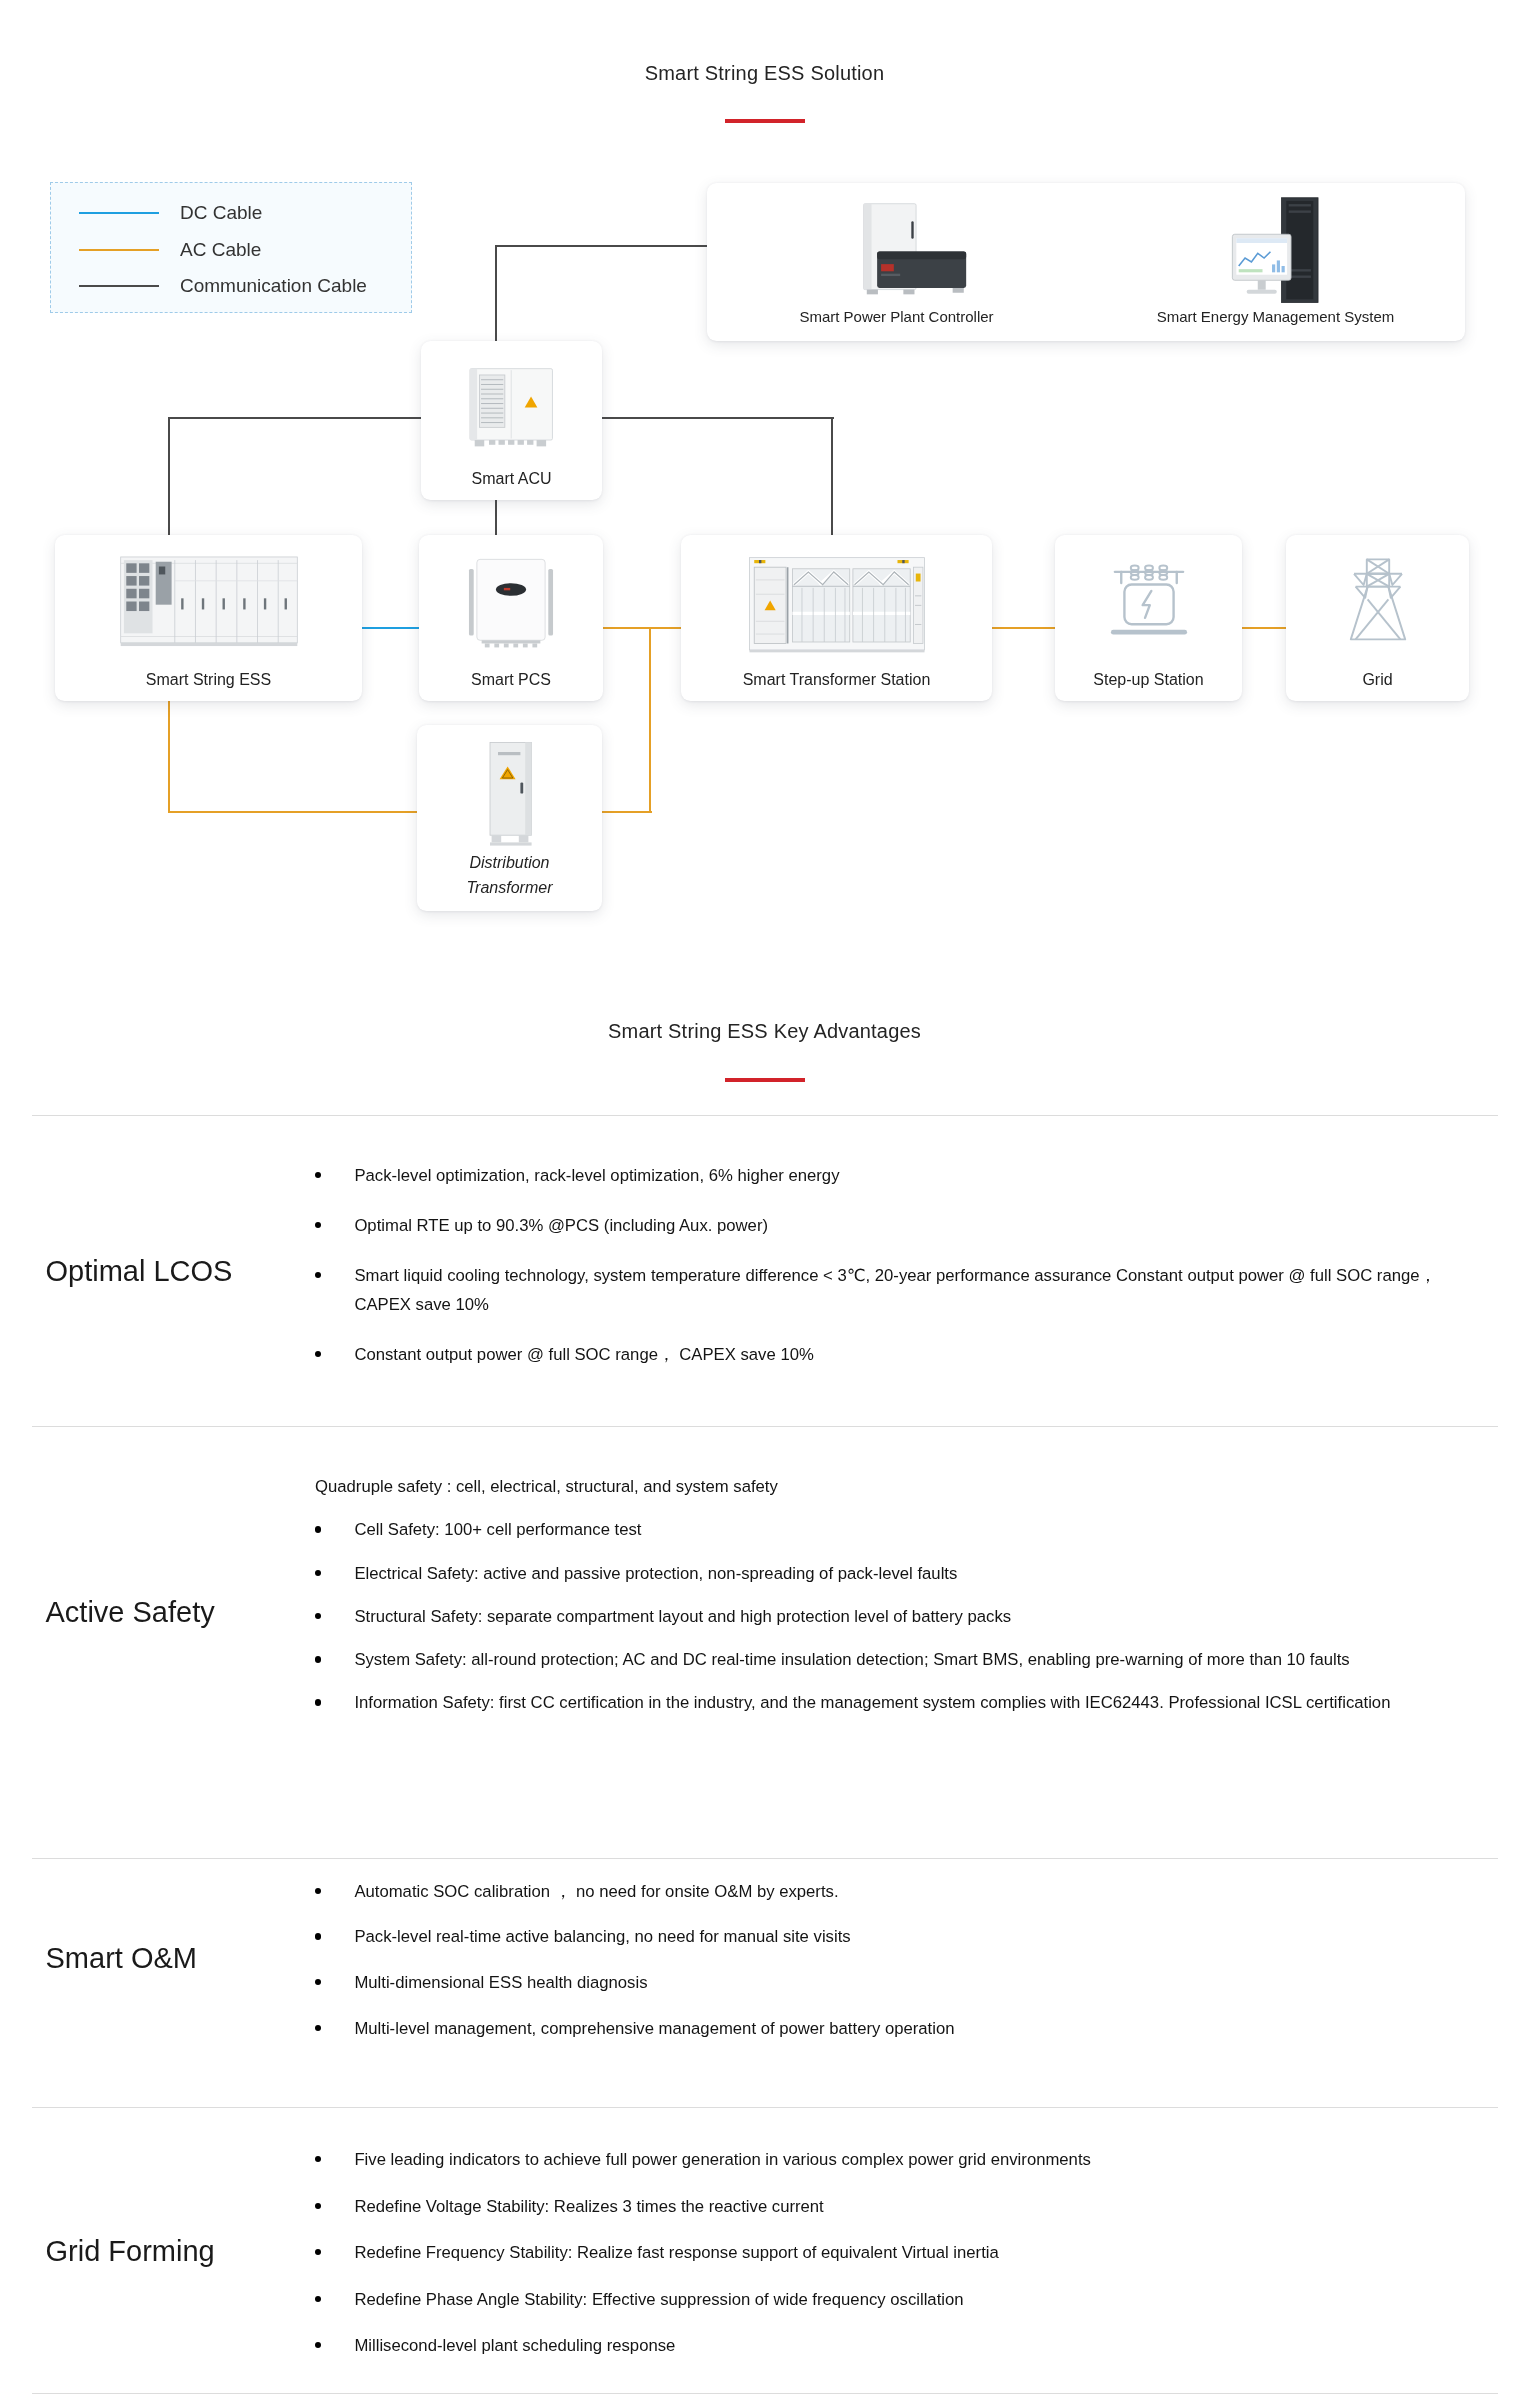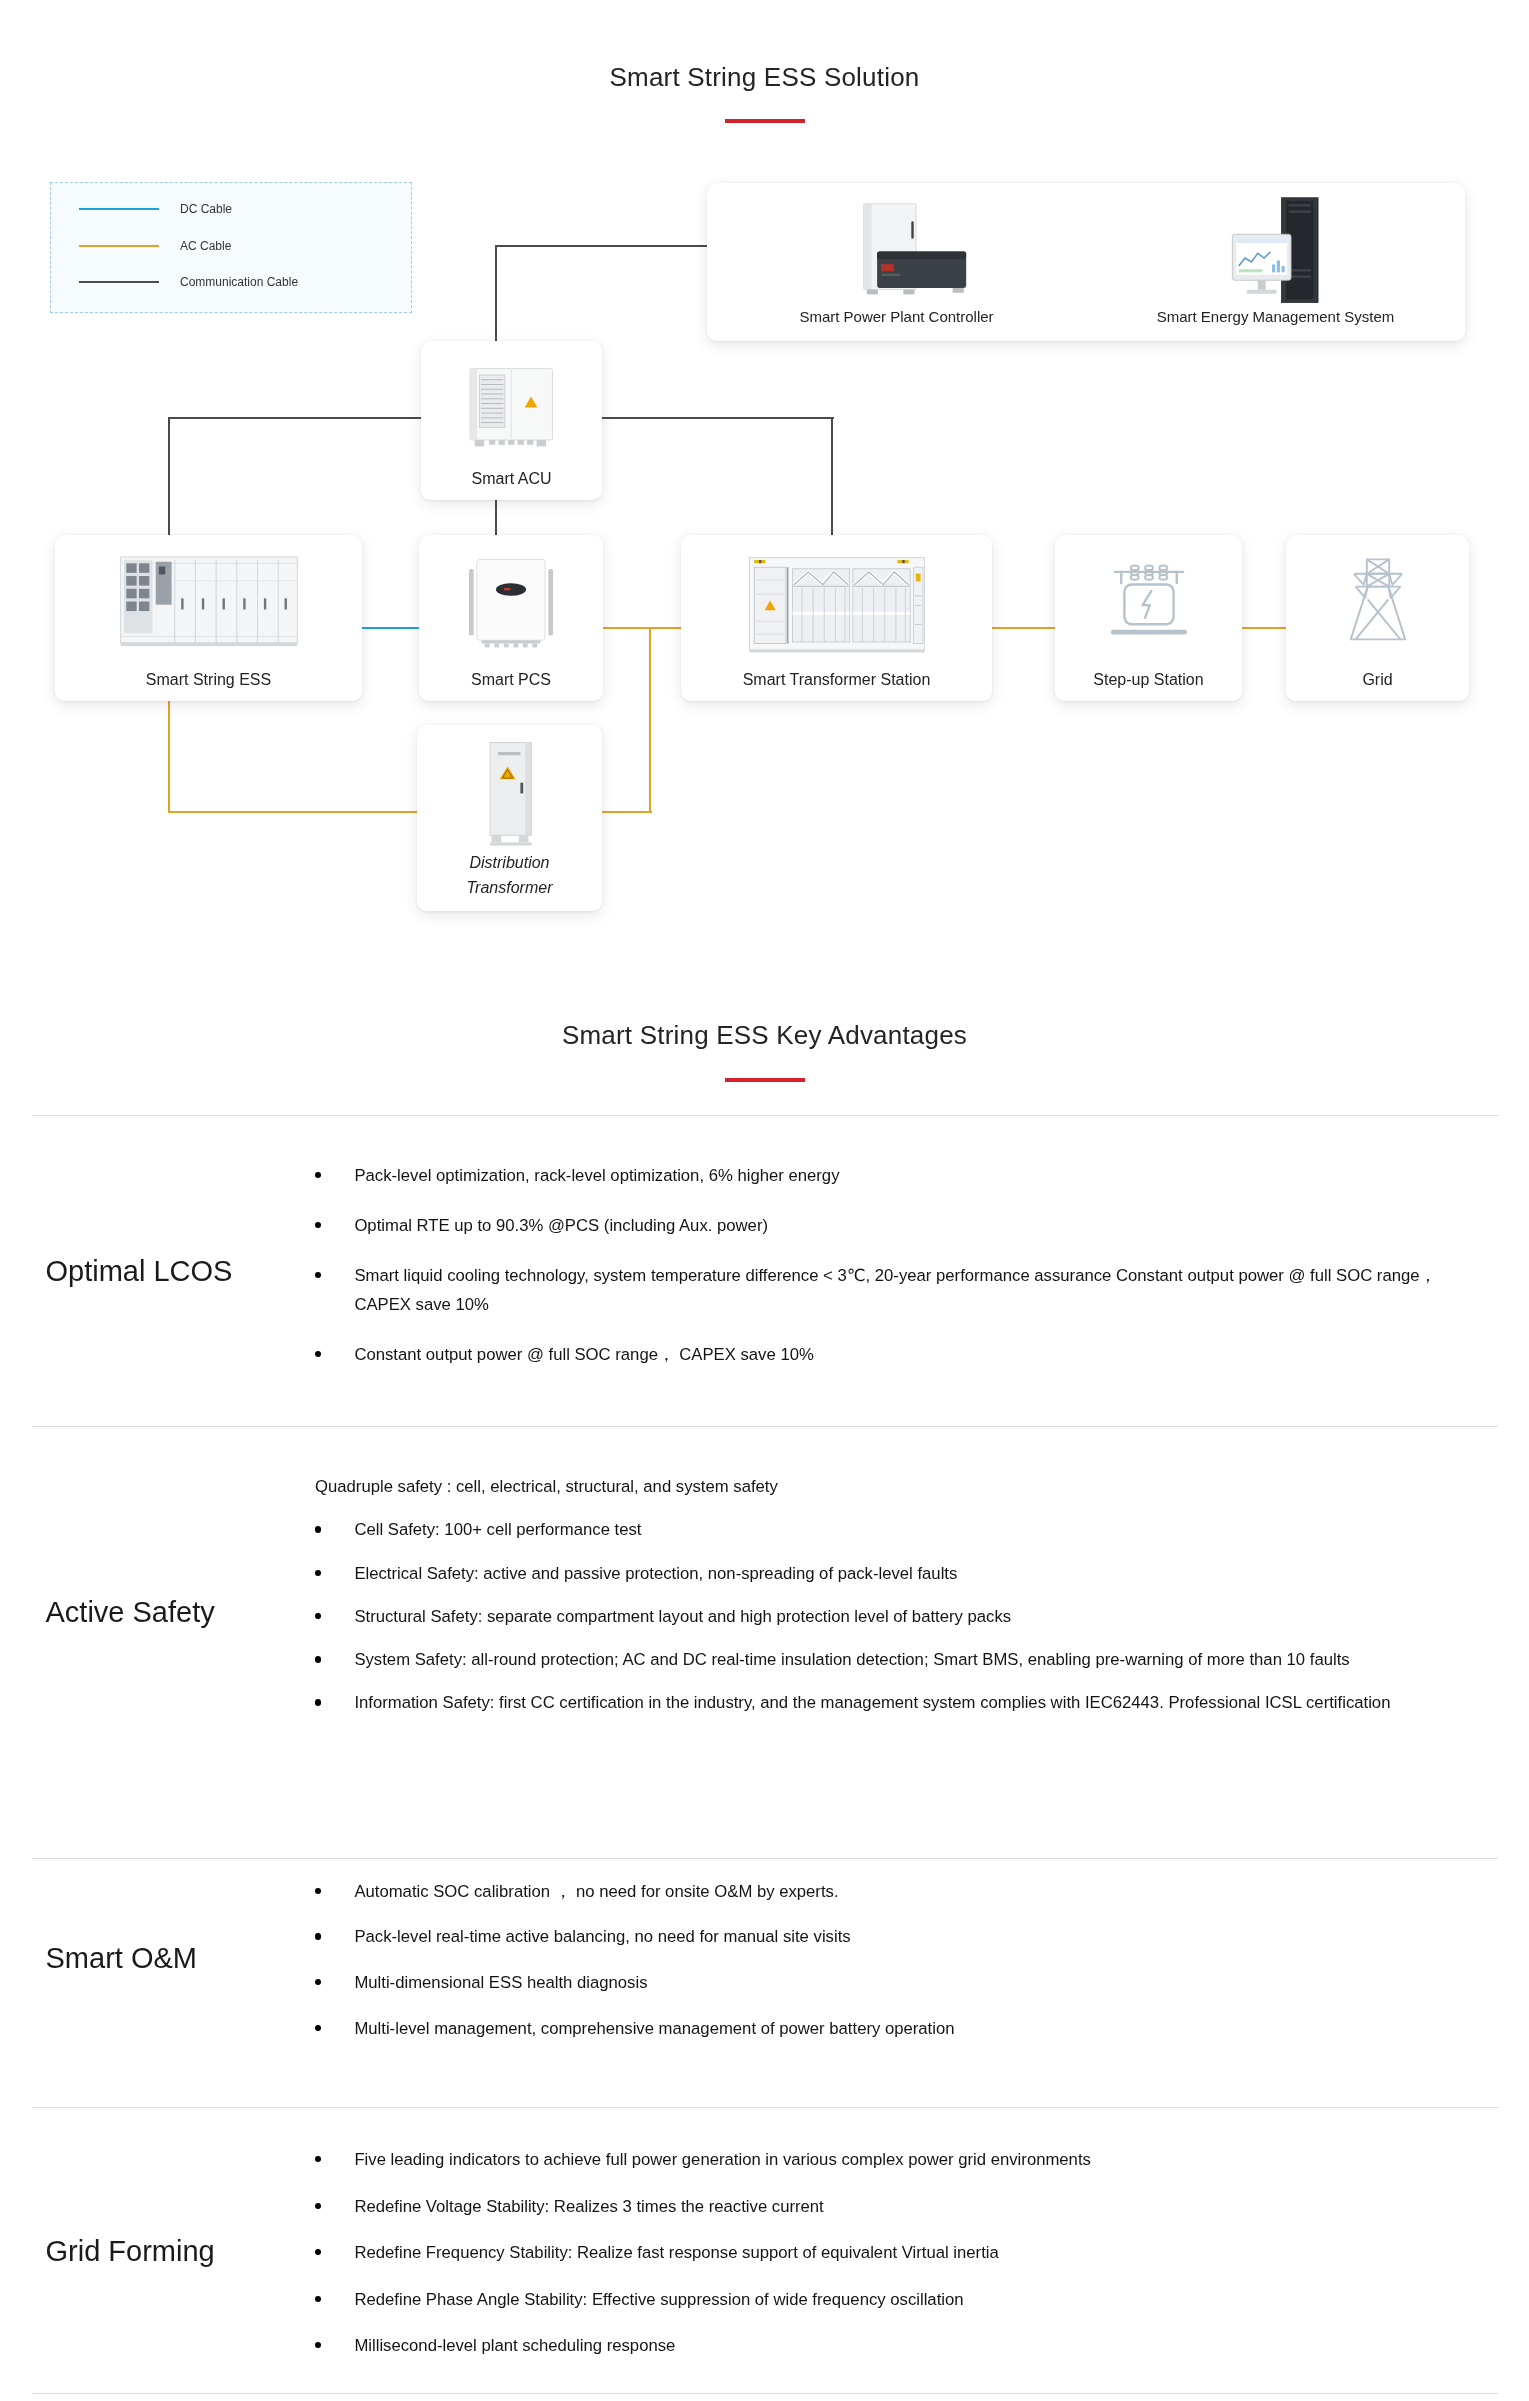--- a/index.html
+++ b/index.html
@@ -10,30 +10,30 @@
     --divider:#DCDCDC;
     --text:#1C1C1C;
   }
   *{box-sizing:border-box;margin:0;padding:0;}
   html,body{width:1529px;height:2401px;background:#ffffff;
     font-family:"Liberation Sans","DejaVu Sans",sans-serif;color:var(--text);}
   .stage{position:relative;width:1529px;height:2401px;overflow:hidden;background:#fff;}
 
   
   .main-title{position:absolute;left:0;width:1529px;text-align:center;
-    font-size:26px;font-weight:500;letter-spacing:0.2px;color:#242424;}
+    font-size:20px;font-weight:500;letter-spacing:0.2px;color:#242424;}
   .title-underline{position:absolute;left:50%;transform:translateX(-50%);
     width:80px;height:4px;background:var(--accent-red);}
 
   
   .legend{position:absolute;left:50px;top:182px;width:362px;height:131px;
     border:0.8px dashed #9FCBE9;background:#F6FBFE;z-index:3;}
   .legend-row{position:absolute;left:28px;display:flex;align-items:center;}
   .legend-line{width:80px;height:2.4px;margin-right:21px;flex:none;}
-  .legend-label{font-size:12px;color:#333;}
+  .legend-label{font-size:19px;color:#333;}
 
   
   .line{position:absolute;z-index:1;}
   .comm{background:var(--comm-cable);}
   .dc{background:var(--dc-cable);}
   .ac{background:var(--ac-cable);}
 
   
   .card{position:absolute;background:#fff;border-radius:9.6px;z-index:2;
     box-shadow:0 4px 14.3px rgba(60,70,85,.13), 0 0.8px 2.4px rgba(60,70,85,.08);}

